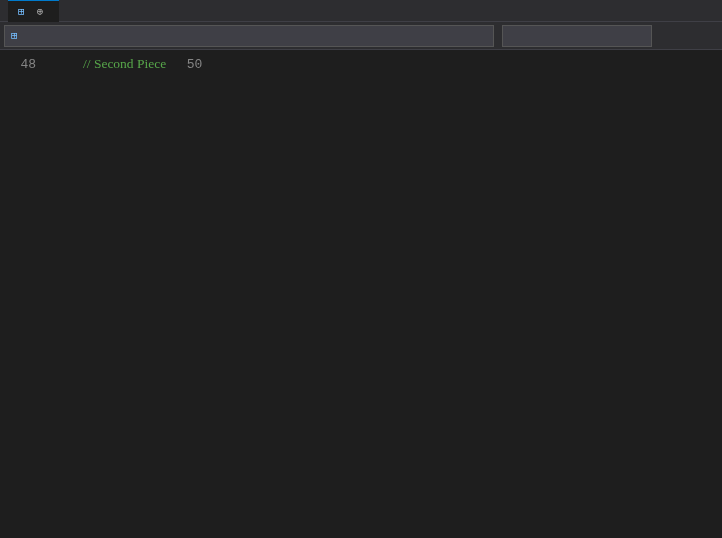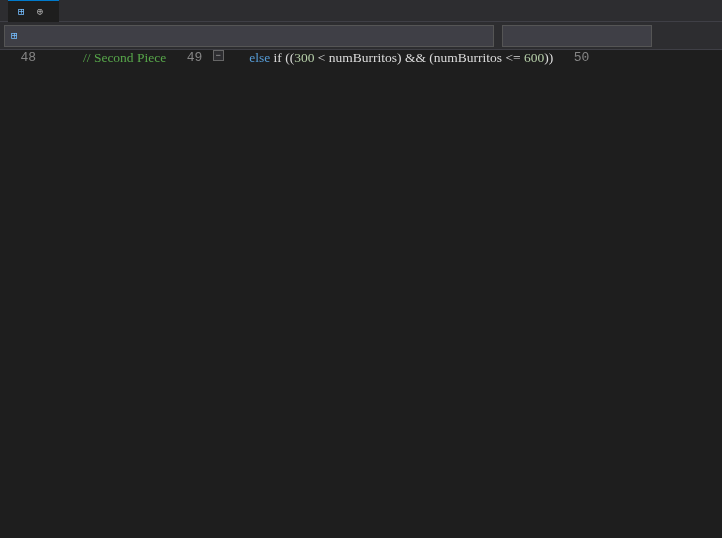--- a/index.html
+++ b/index.html
@@ -80,21 +80,21 @@
     .code-area {
       display: flex;
       background: #1e1e1e;
       height: calc(538px - 22px - 28px);
       overflow: hidden;
     }
 
     .row {
       height: 22px;
       display: flex;
-      align-items: flex-start;
+      align-items: flex-end;
     }
 
     .ln {
       width: 44px;
       color: #858585;
       font-size: 13px;
       text-align: right;
       padding-right: 8px;
       display: flex;
       align-items: center;
@@ -176,26 +176,15 @@
 <div class="row">
       <div class="ln">48</div>
       <div class="collapse-cell"></div>
       <div class="green-cell">
         <div class="green-fill"></div>
       </div>
       <div class="dashed-cell"></div>
       <div class="code-cell"><span style="color: rgb(87, 166, 74);">// Second Piece</span></div>
     </div>
     <div class="row">
-      <div class="ln">49</div>
-      <div class="collapse-cell">
-        <div class="collapse-box">−</div>
-      </div>
-      <div class="green-cell">
-        <div class="green-fill"></div>
-      </div>
-      <div class="dashed-cell"></div>
-      <div class="code-cell"><span style="color: rgb(86, 156, 214);">else</span><span style="color: rgb(220, 220, 220);"> if ((</span><span style="color: rgb(181, 206, 168);">300</span><span style="color: rgb(220, 220, 220);"> &lt; numBurritos) &amp;&amp; (numBurritos &lt;= </span><span style="color: rgb(181, 206, 168);">600</span><span style="color: rgb(220, 220, 220);">))</span></div>
-    </div>
-    <div class="row">
       <div class="ln">50</div>
     </div>
   </div>
 
 </body></html>

